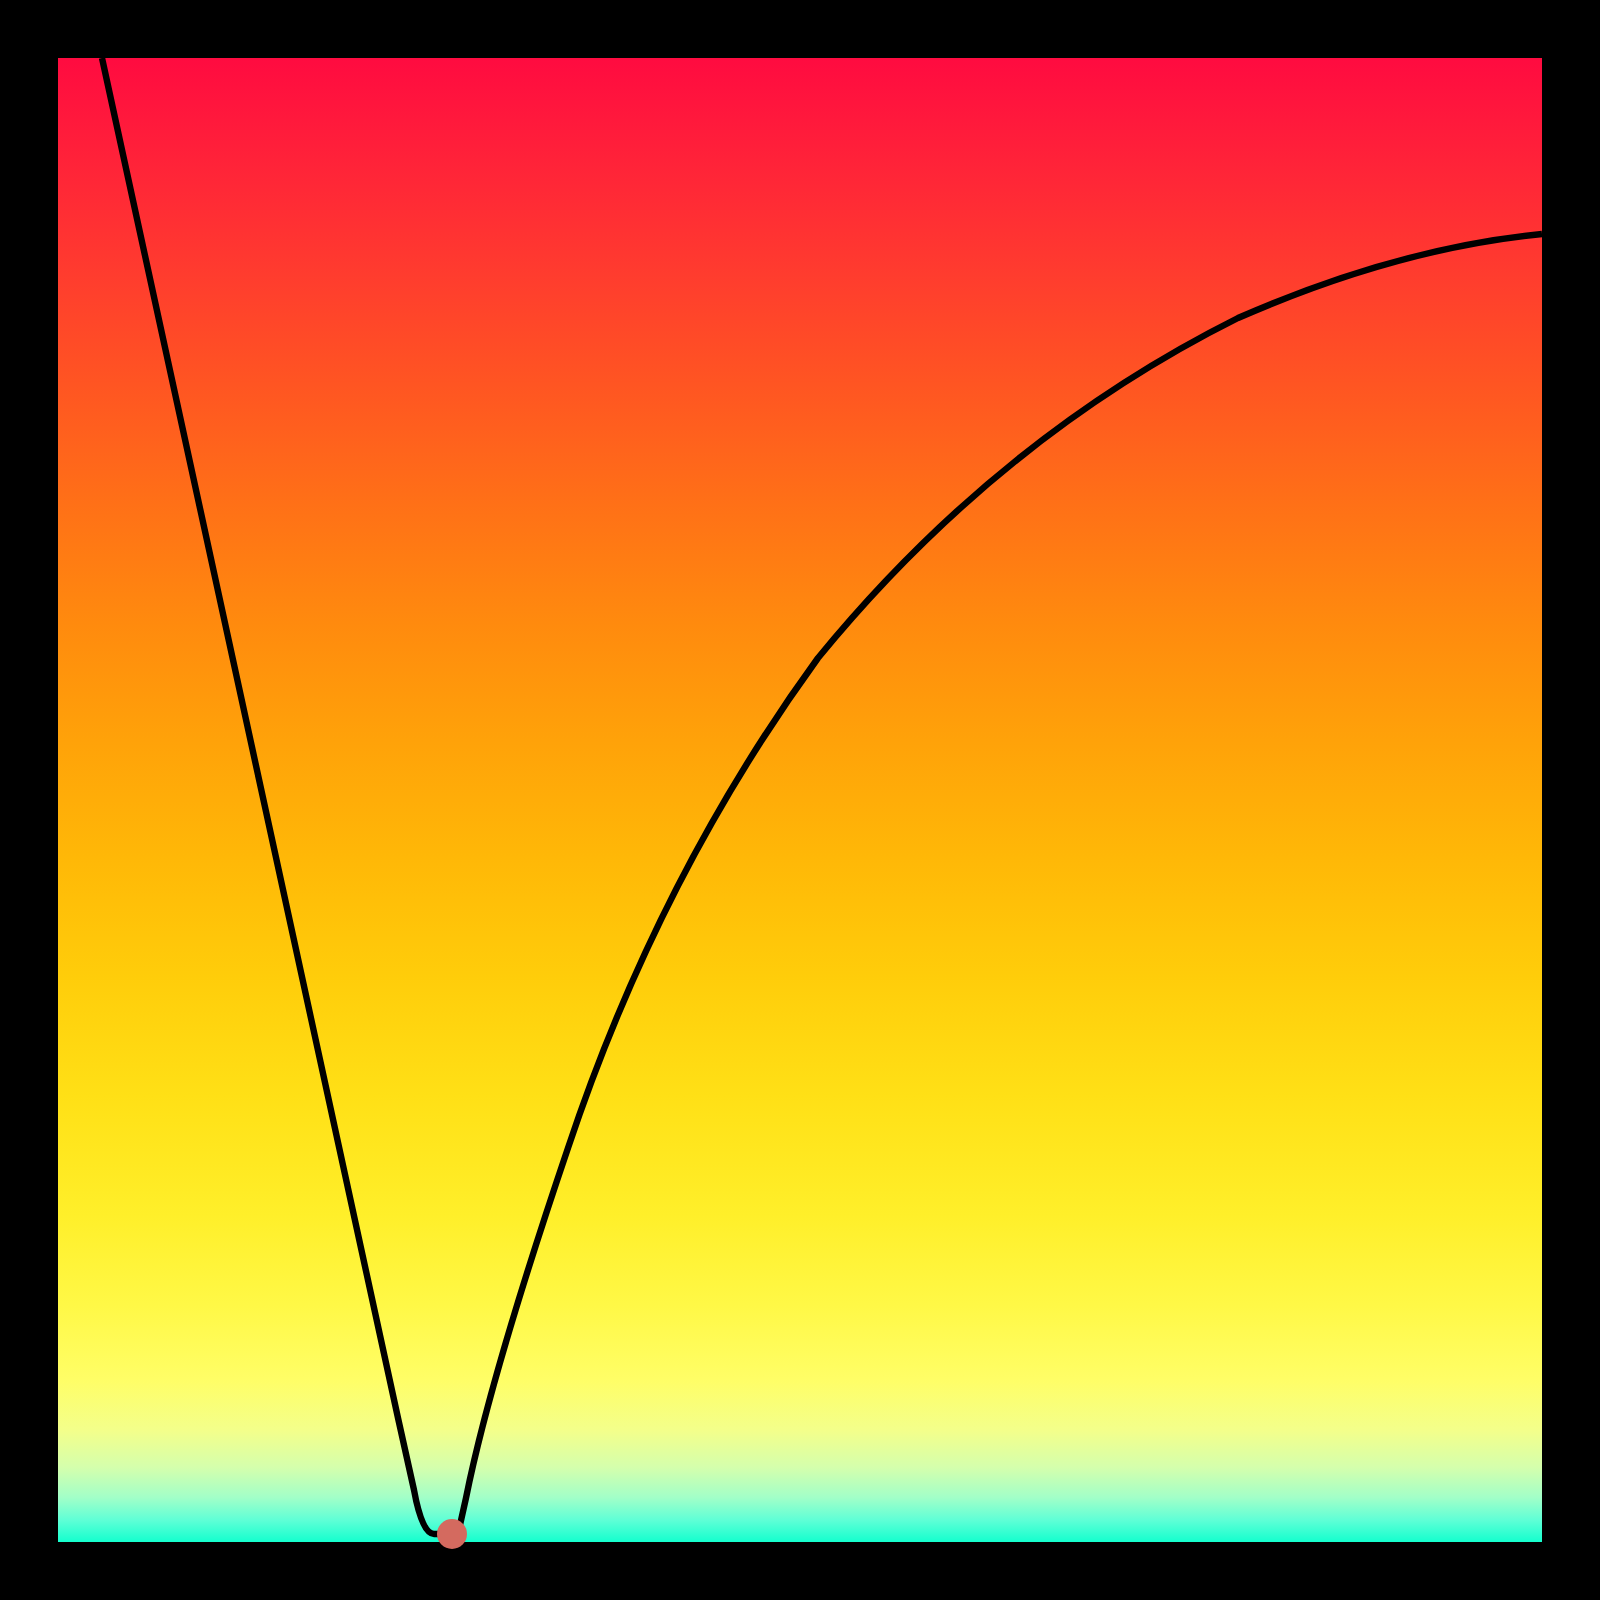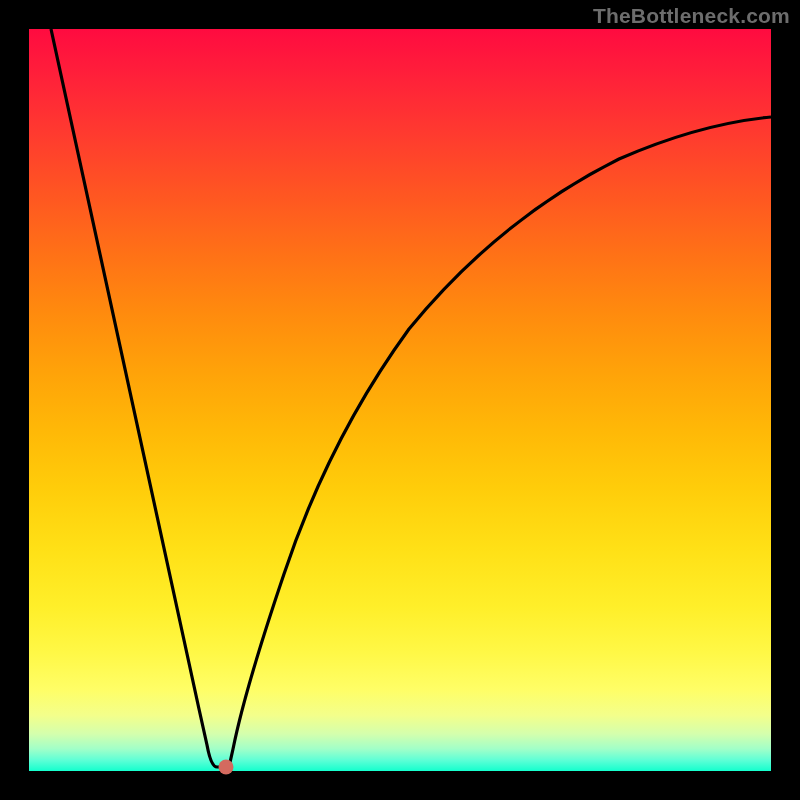--- a/index.html
+++ b/index.html
@@ -84,14 +84,13 @@
              L 200 738
              L 204 720
              Q 216 660 255 545
              Q 300 410 380 300
              Q 470 190 590 130
              Q 670 95 742 88" fill="none" stroke="#000" stroke-width="3.2" stroke-linecap="butt"></path>
   </svg>
 
   <div class="marker" style="left: 226px; top: 767px;"></div>
 
-  <div class="watermark">TheBottleneck.com</div>
 </div>
 
 </body></html>

